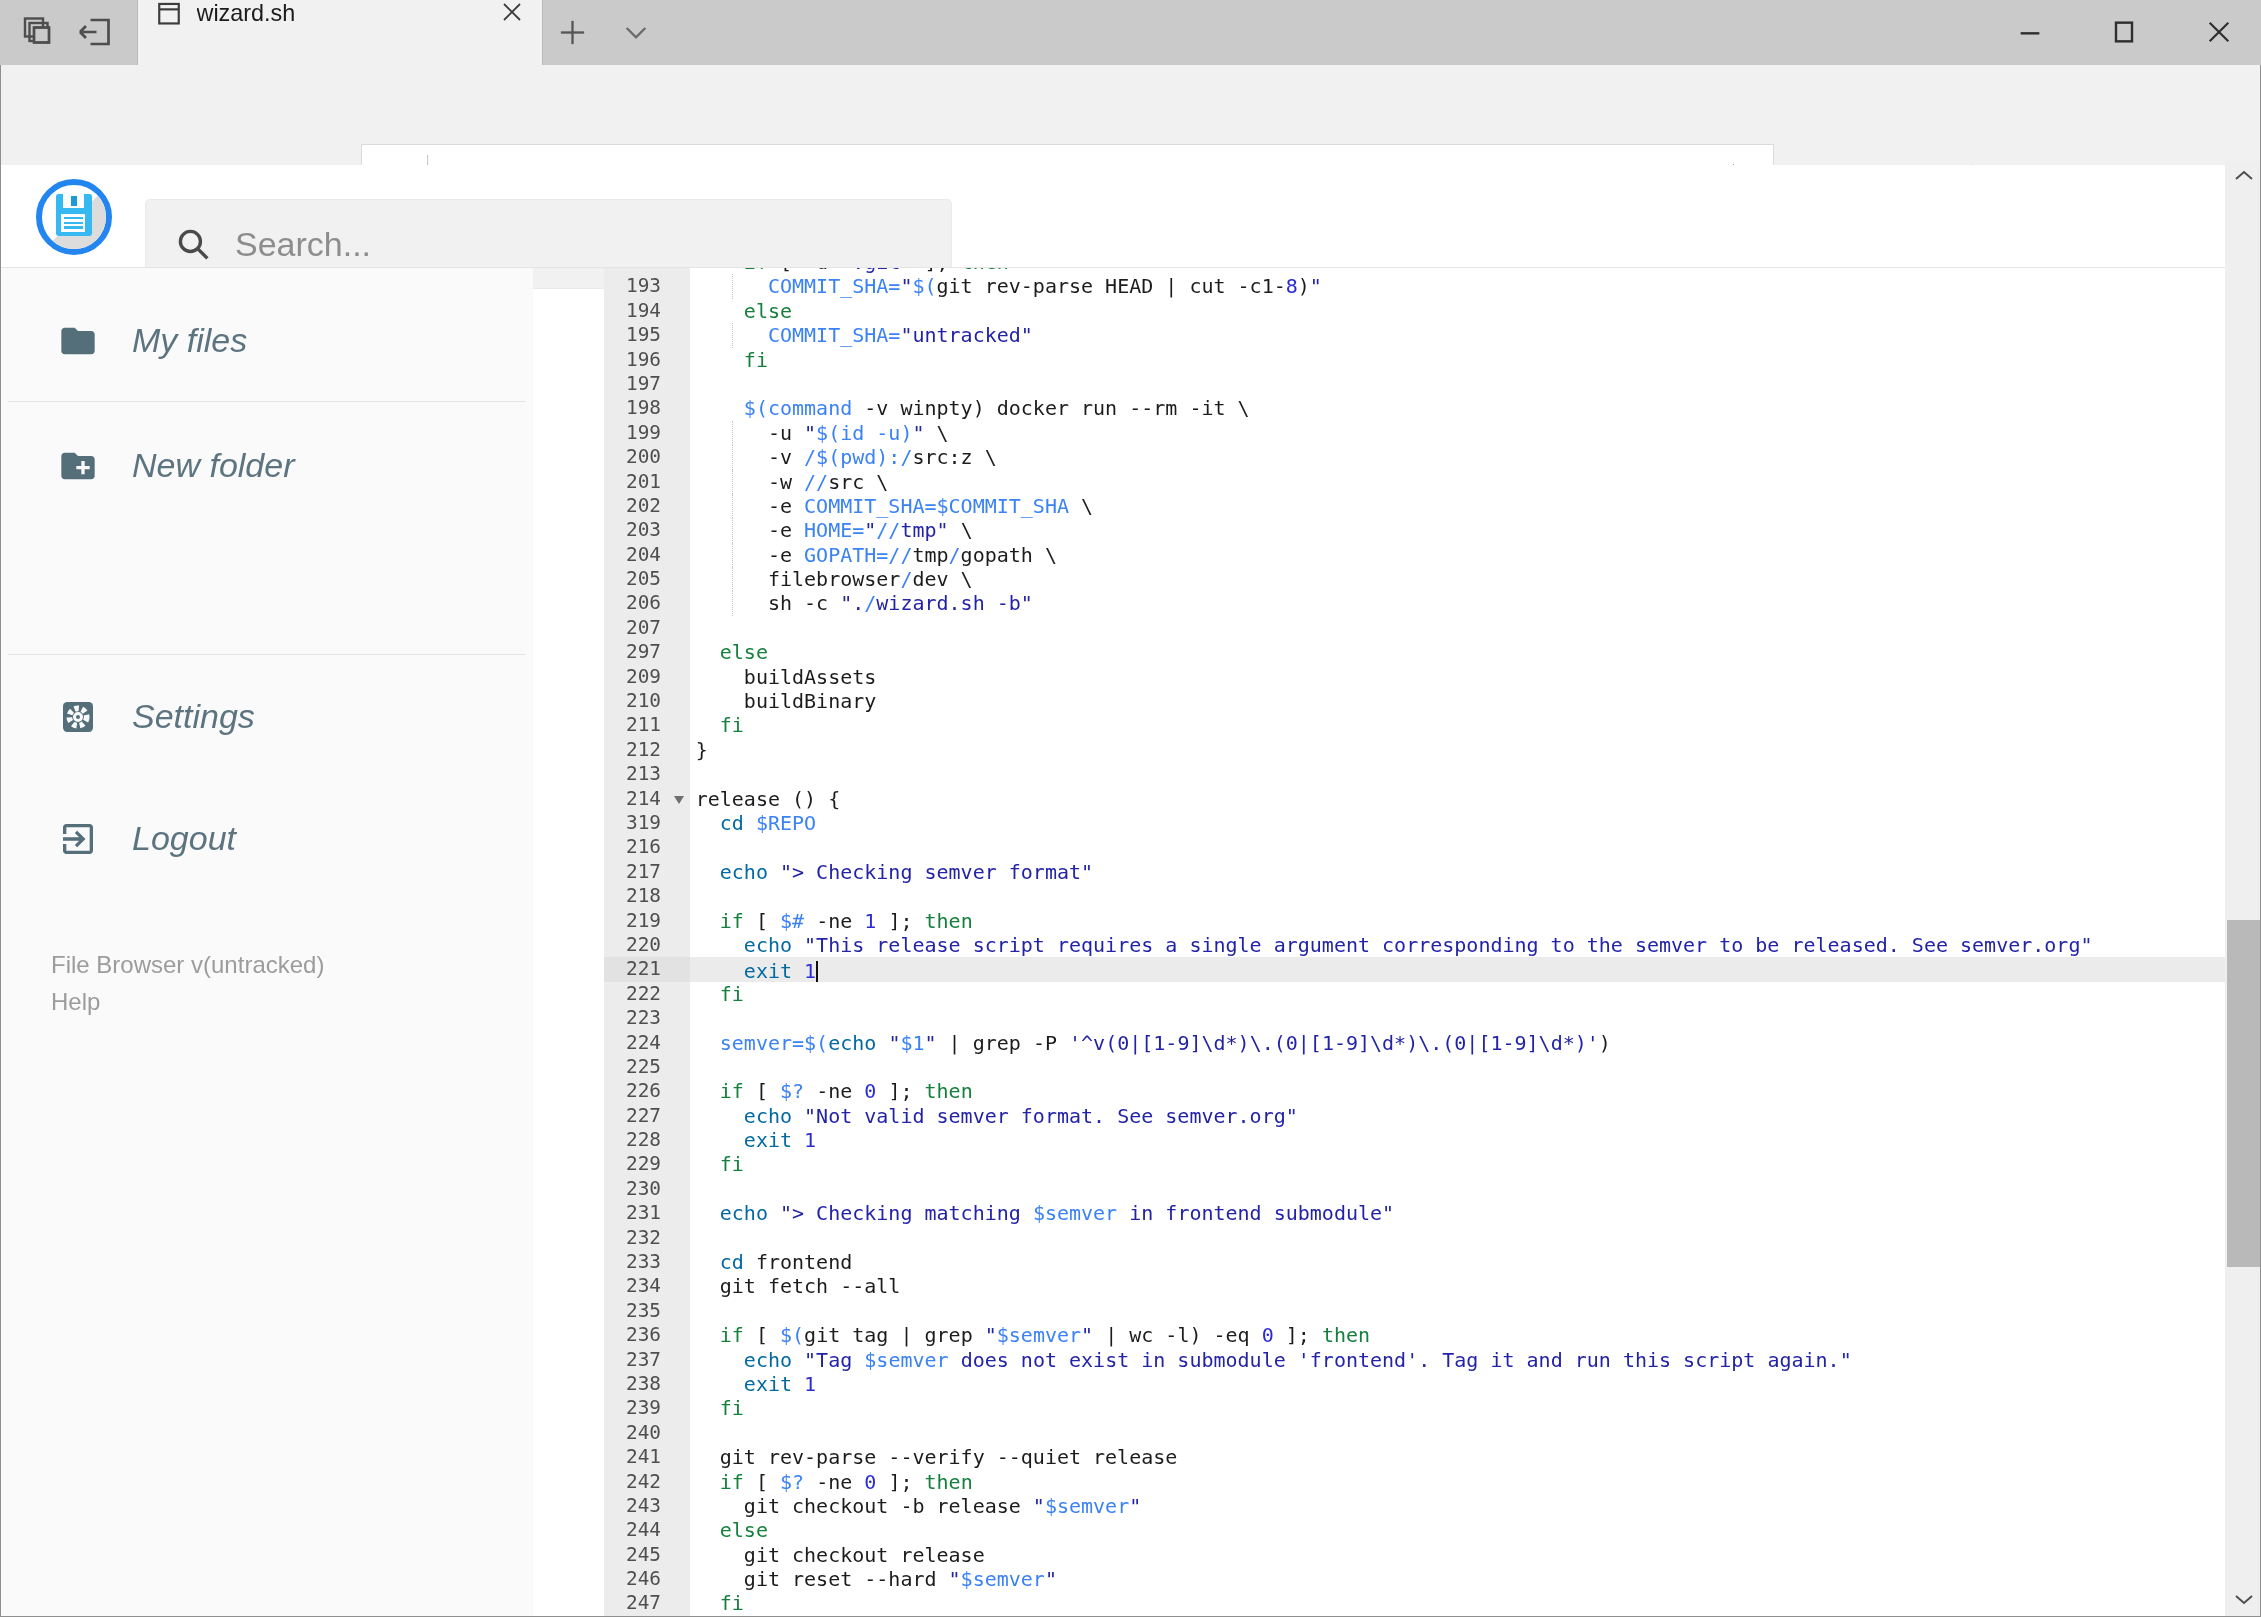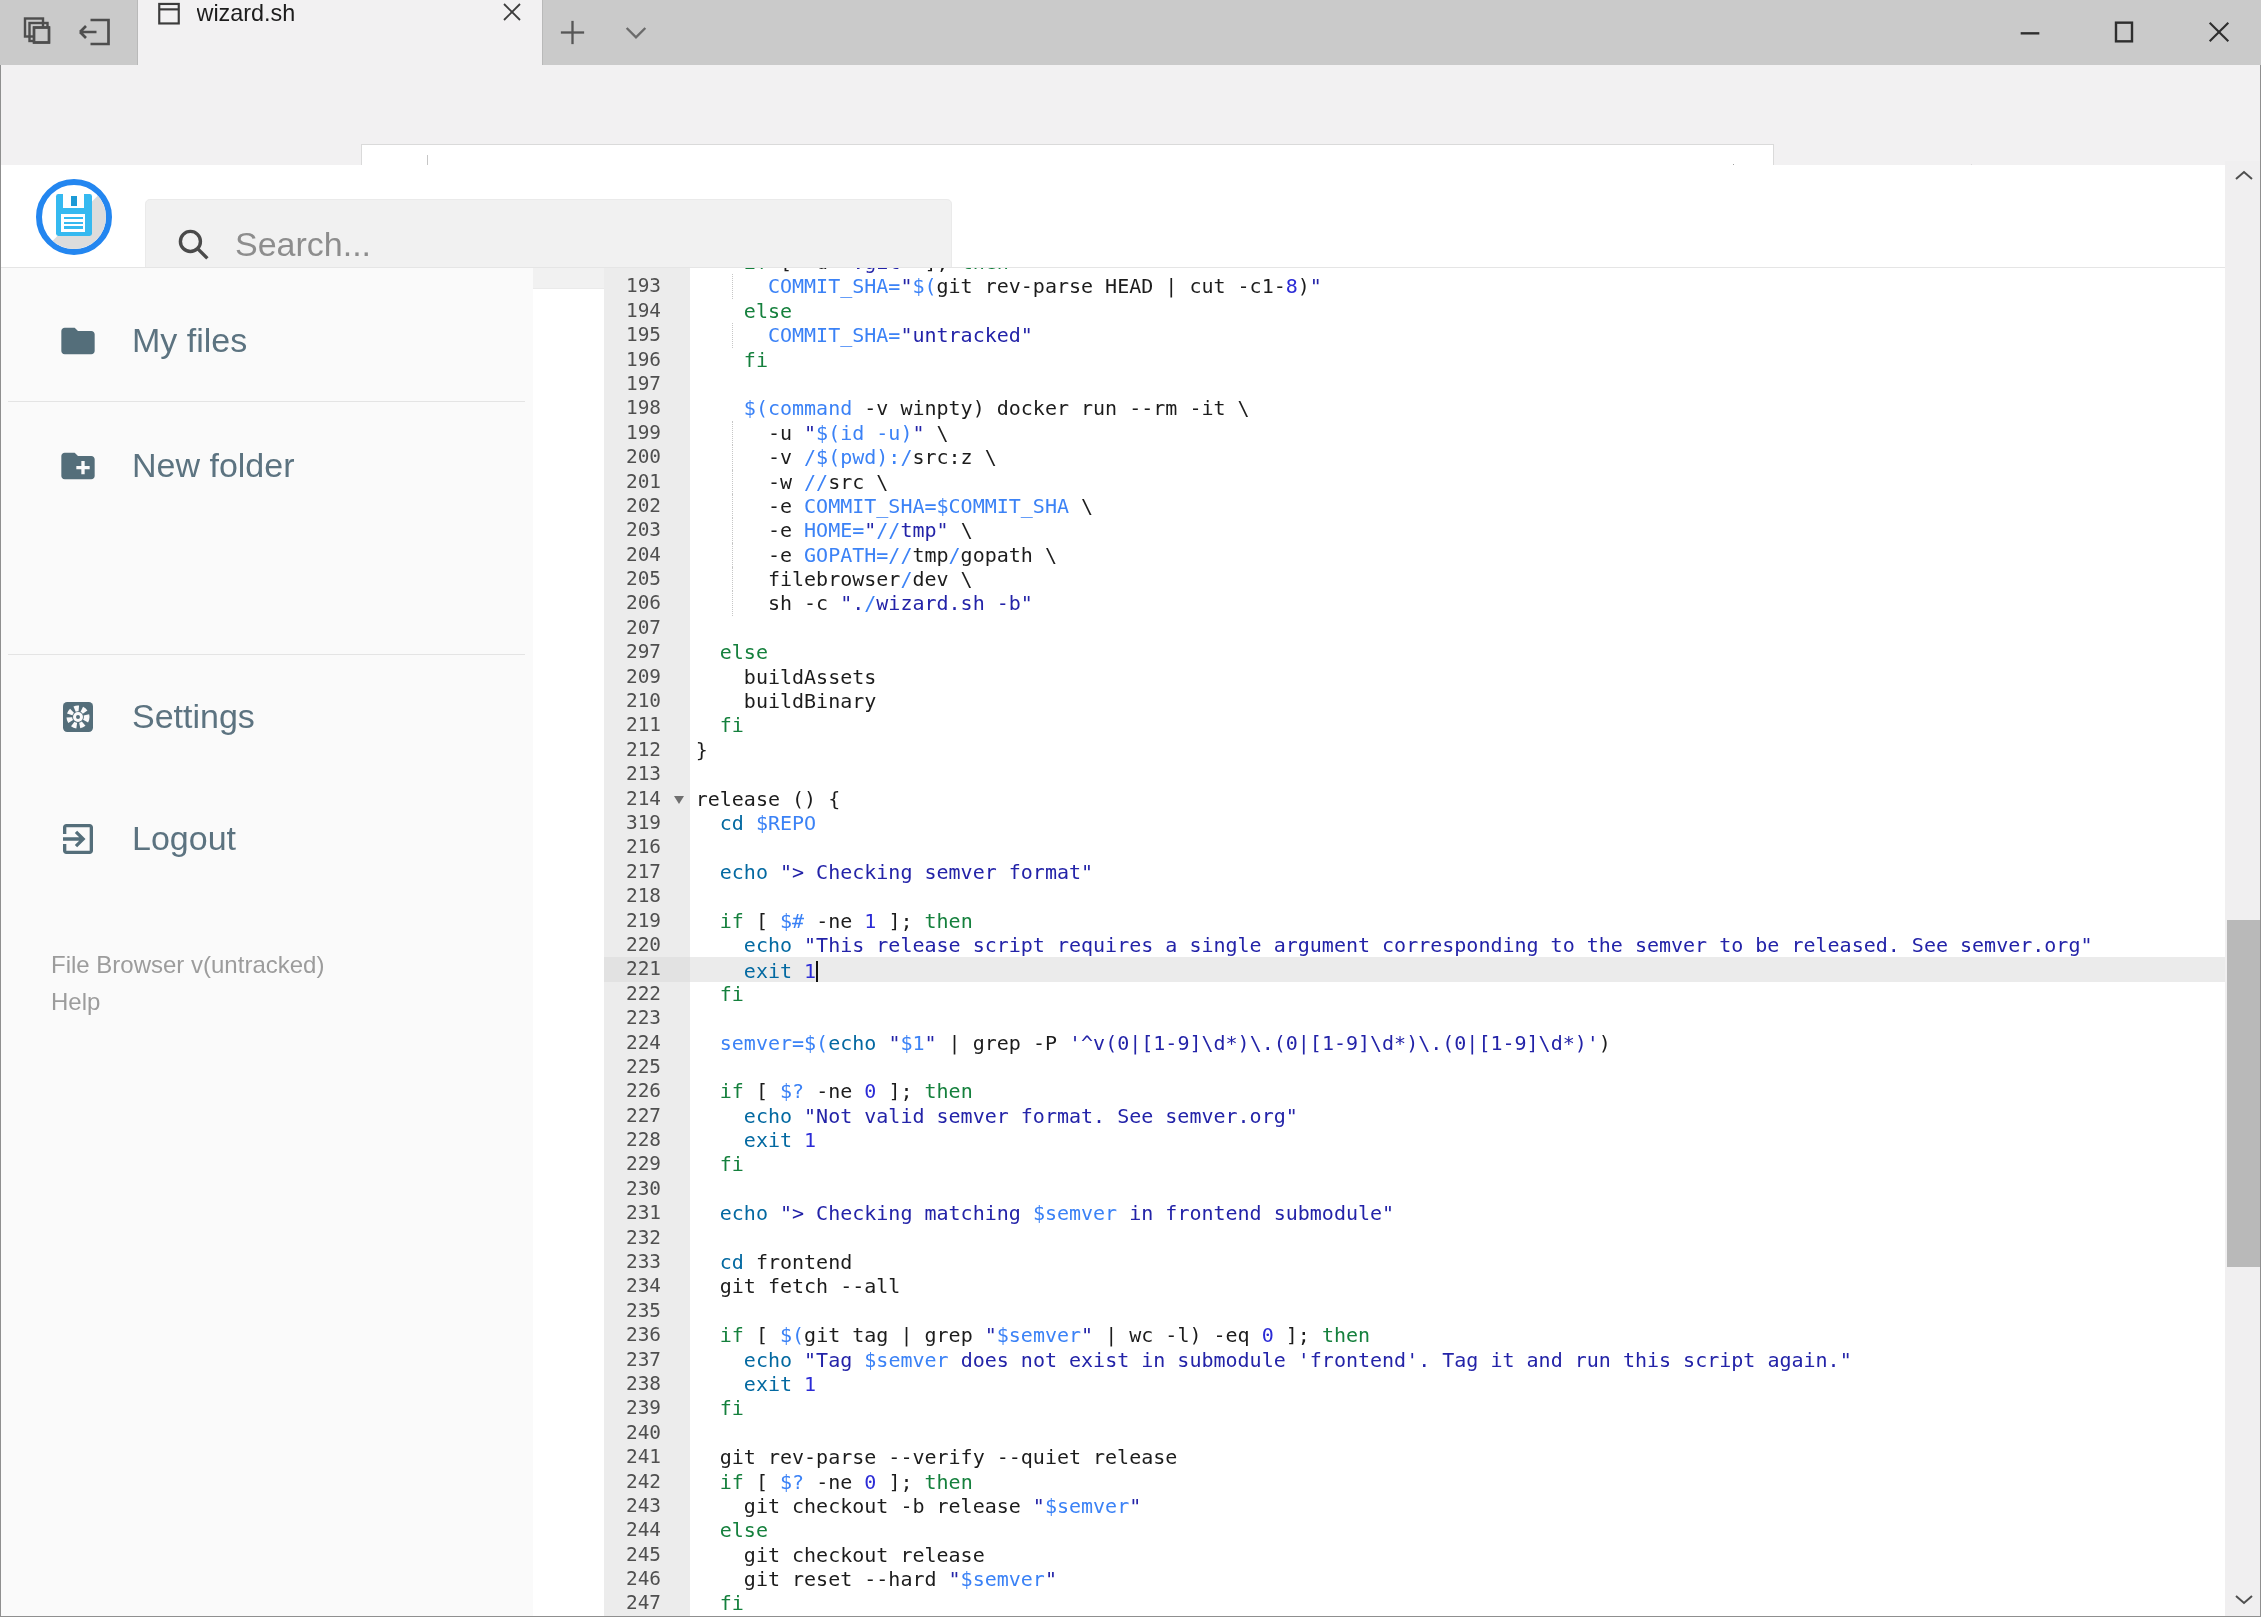--- a/index.html
+++ b/index.html
@@ -35,21 +35,21 @@
   .floppy .label{position:absolute;left:5.7px;top:19.4px;width:24px;height:18px;background:#fff;}
   .floppy .l1,.floppy .l2,.floppy .l3{position:absolute;left:8px;width:19.4px;height:2.4px;background:#35b9f0;}
   .floppy .l1{top:22.6px}.floppy .l2{top:27.4px}.floppy .l3{top:32px}
   .searchbox{left:145px;top:173px;width:807px;height:90px;background:#f1f1f1;border:0.8px solid #eaeaea;border-radius:4.8px;box-sizing:border-box;display:flex;align-items:center;margin-top:27px;}
   .searchbox input{border:none;outline:none;background:transparent;font-size:34px;color:#444;width:662px;font-family:"Liberation Sans",sans-serif;}
   .searchbox input::placeholder{color:#8d8d8d;}
   .toolbtn{top:195px;width:45px;height:45px;display:flex;align-items:center;justify-content:center;color:#546e7a;}
 
   
   .sidebar{left:0;top:268px;width:533px;height:1349px;background:#fafafa;}
-  .side-item{position:absolute;left:0;width:533px;height:121px;display:flex;align-items:center;cursor:pointer;}
+  .side-item{position:absolute;left:0;width:533px;height:121px;display:flex;align-items:center;cursor:pointer;font-style:italic;}
   .side-item .ic{margin-left:58px;width:40px;height:40px;color:#546e7a;}
   .side-item .lbl{margin-left:34px;font-size:34px;color:#5c7380;}
   .side-div{position:absolute;left:8px;width:517px;height:0.8px;background:#e4e4e4;}
   .side-foot{position:absolute;left:51px;font-size:24px;color:#9c9c9c;}
 
   
   .editor{left:604px;top:268px;width:1621px;height:1349px;overflow:hidden;background:#fff;}
   .lines{position:absolute;left:0;top:-18px;width:100%;}
   .row{display:flex;height:24.4px;line-height:24.4px;position:relative;}
   .gut{flex:none;width:86px;box-sizing:border-box;padding-right:29px;text-align:right;

